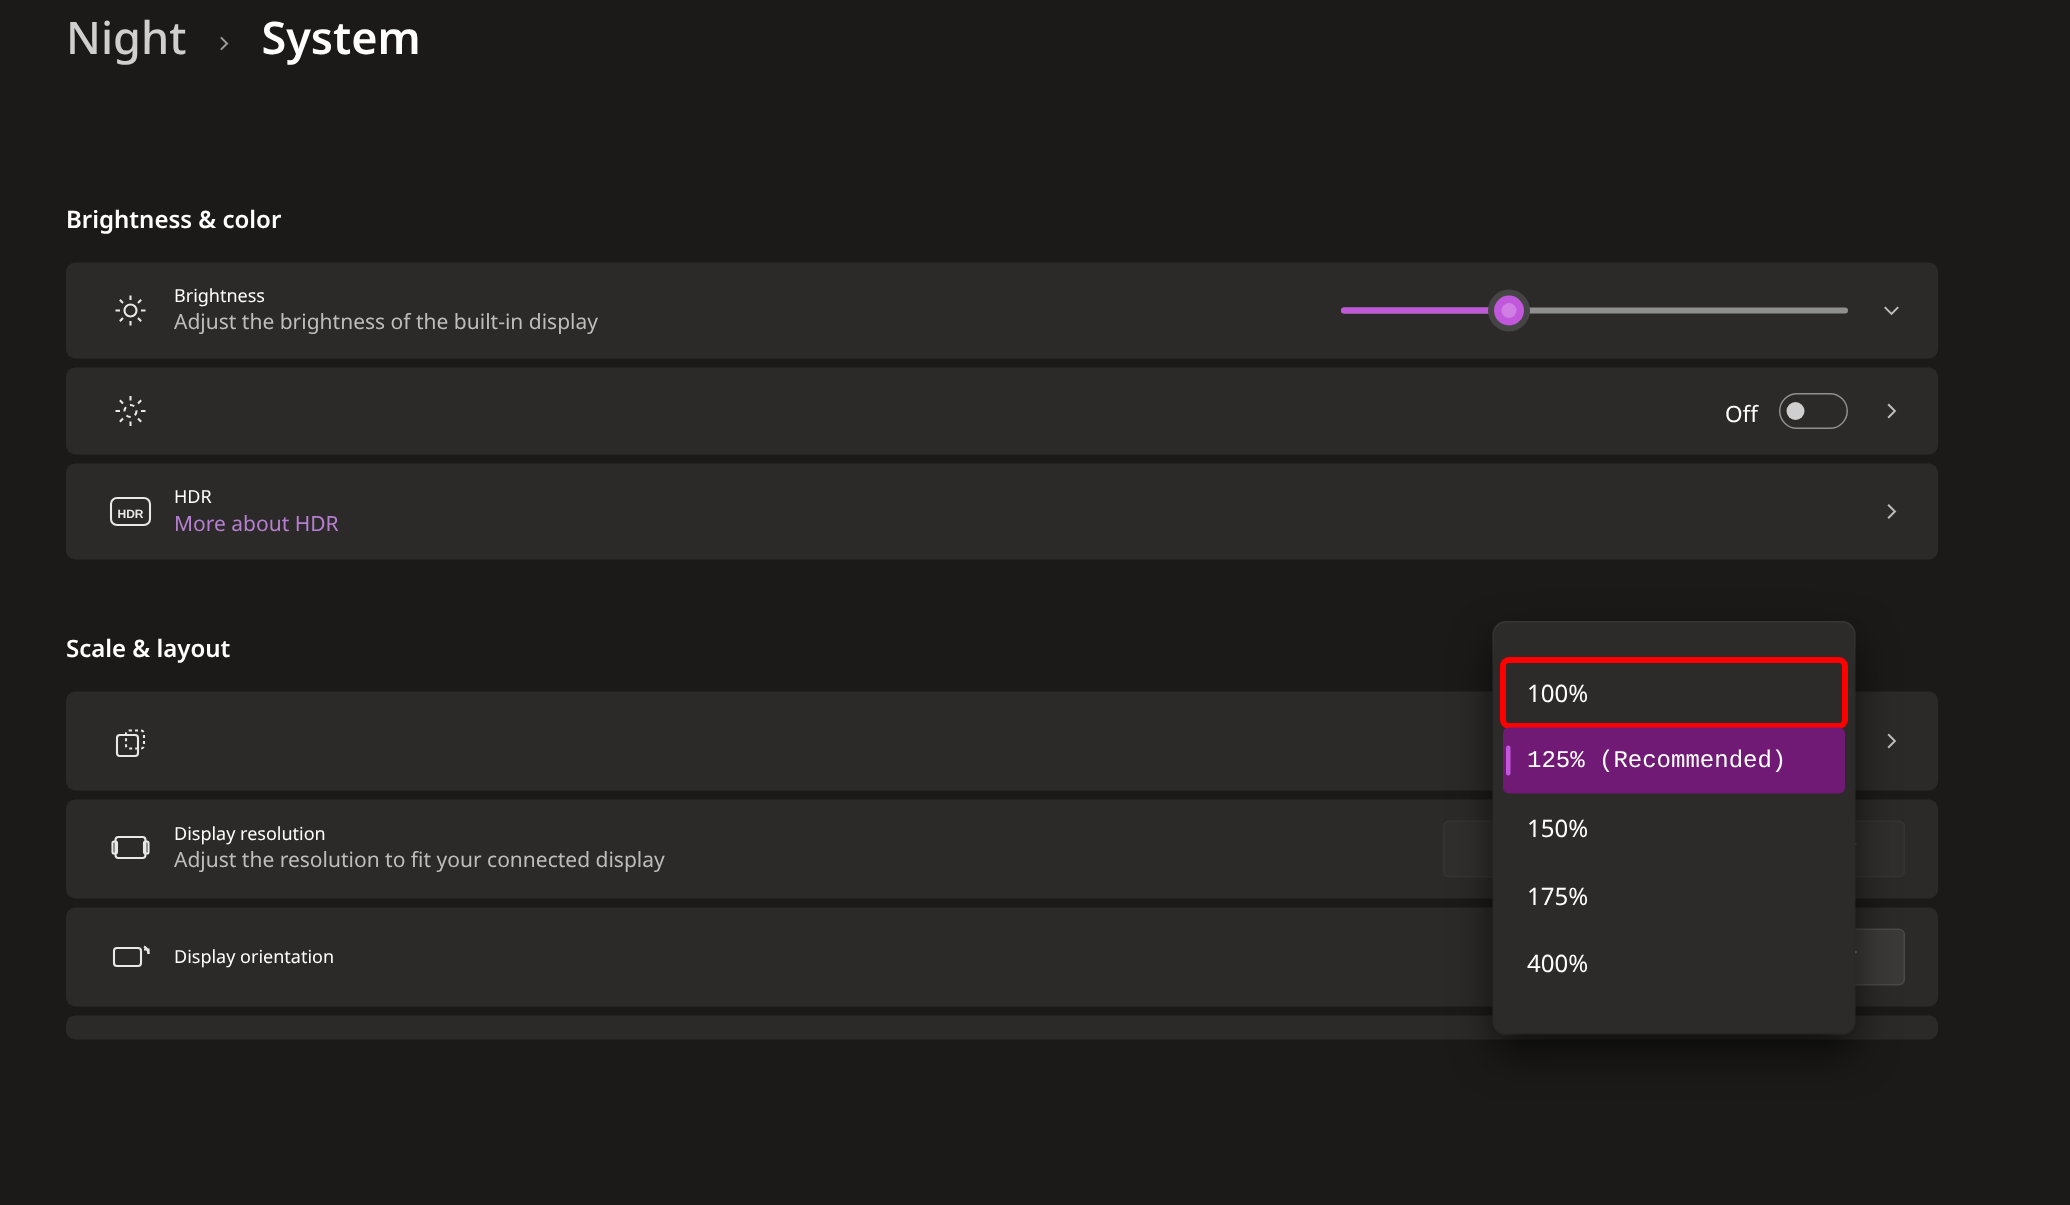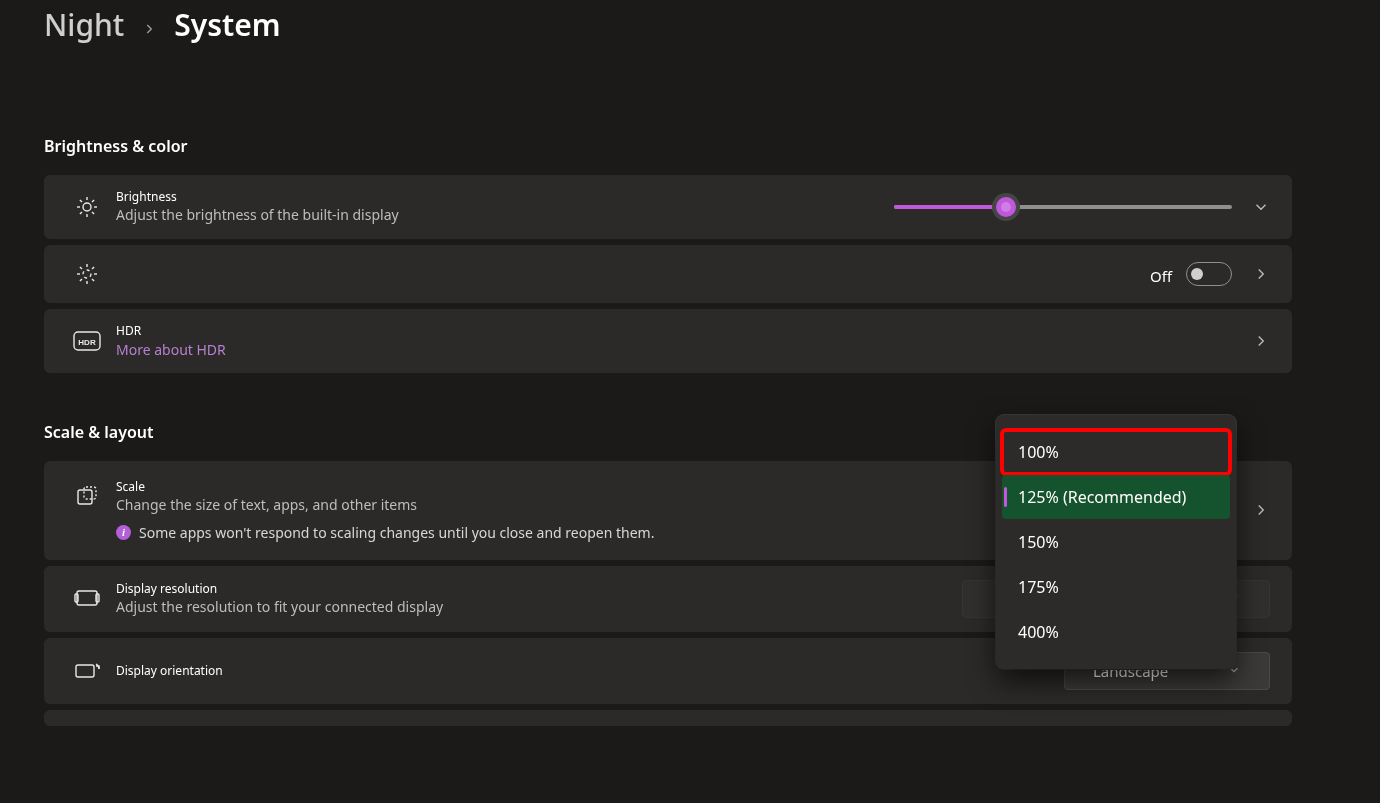--- a/index.html
+++ b/index.html
@@ -64,24 +64,24 @@
     align-items:center;justify-content:center;font-size:11px;color:#fff;font-weight:700;
     font-family:Georgia,serif;font-style:italic;}
   
   .select-box{background:var(--card-accent);border:1px solid #4a4947;border-radius:4px;
     min-width:148px;height:36px;display:flex;align-items:center;justify-content:space-between;
     padding:0 28px;color:var(--text);font-size:15px;}
   .select-box .mini-chev{opacity:.8;}
   
   .scale-popup{position:absolute;right:56px;top:-46px;width:232px;background:var(--dropdown);
     border-radius:8px;box-shadow:0 12px 28px rgba(0,0,0,.65),0 0 0 1px #3d3c3a;
-    padding:14px 4px;z-index:10;}
+    padding:24px 4px;z-index:10;}
   .scale-option{height:44px;display:flex;align-items:center;padding:0 16px;border-radius:4px;
     font-size:16px;color:var(--text);position:relative;margin:1px 2px;}
-  .scale-option.selected{background:#14532d;}
+  .scale-option.selected{background:#701a75;font-family:Liberation Mono, monospace;}
   .scale-option.selected::before{content:"";position:absolute;left:2px;top:12px;bottom:12px;
     width:3px;border-radius:2px;background:var(--accent);}
   .scale-option.highlighted{outline:4px solid var(--highlight);outline-offset:-2px;}
   
   .group-gap{height:42px;}
   
   .card.partial{height:16px;min-height:16px;padding:0;margin-top:6px;}
 </style>
 </head>
 <body>
@@ -185,28 +185,20 @@
 
   <div class="section-title">Scale &amp; layout</div>
 
   <div class="card tall" style="position:relative;">
     <div class="icon-slot" style="margin-top:6px;">
       <svg width="24" height="24" viewBox="0 0 24 24" fill="none" stroke="currentColor" stroke-width="1.4">
         <rect x="3" y="5" width="14" height="14" rx="2"></rect>
         <rect x="9" y="2" width="12" height="12" rx="2" stroke-dasharray="2 2"></rect>
       </svg>
     </div>
-    <div class="card-body">
-      <div class="card-title">Scale</div>
-      <div class="card-sub">Change the size of text, apps, and other items</div>
-      <div class="info-line">
-        <span class="info-dot">i</span>
-        <span>Some apps won't respond to scaling changes until you close and reopen them.</span>
-      </div>
-    </div>
     <div class="card-right" style="align-self:center;">
       <span class="chev">
         <svg width="18" height="18" viewBox="0 0 24 24" fill="none" stroke="#bdbdbd" stroke-width="1.8">
             <polyline points="9 6 15 12 9 18"></polyline>
           </svg>
       </span>
     </div>
 
     <div class="scale-popup" id="scale-popup">
         <div class="scale-option highlighted">100%</div>

